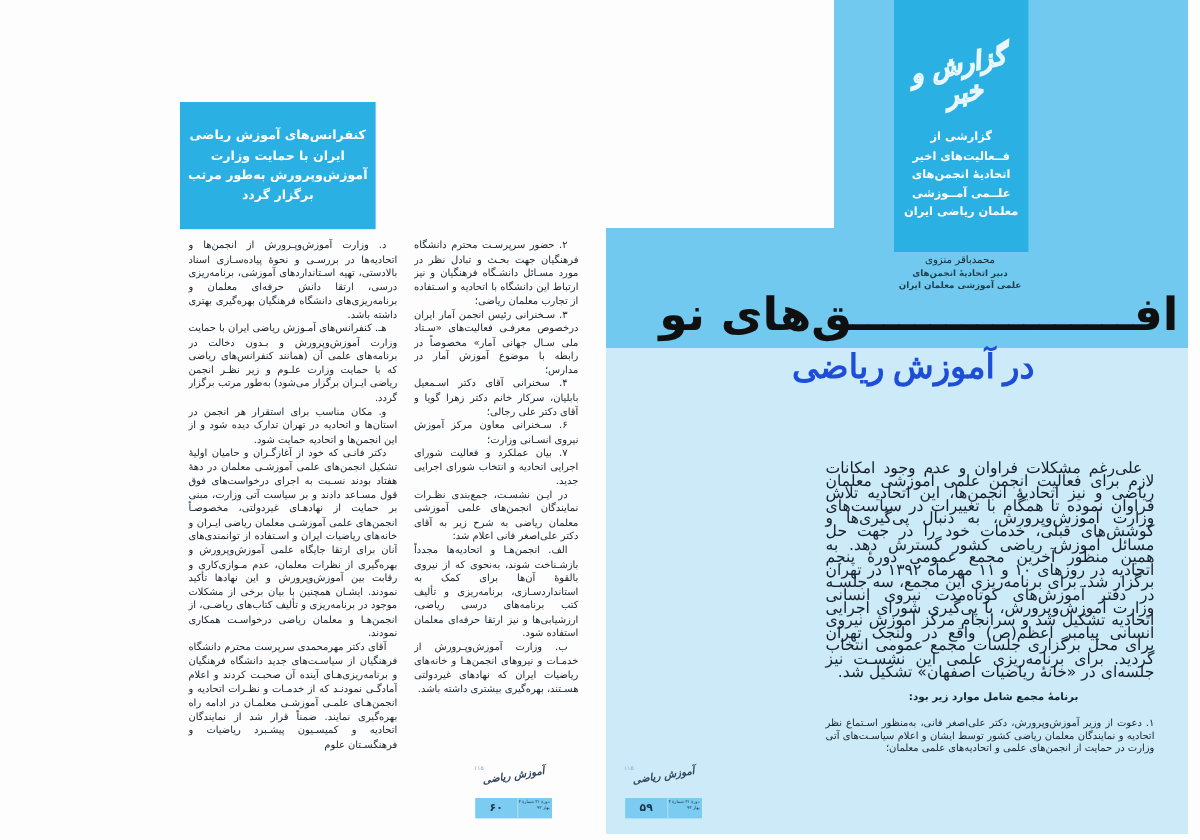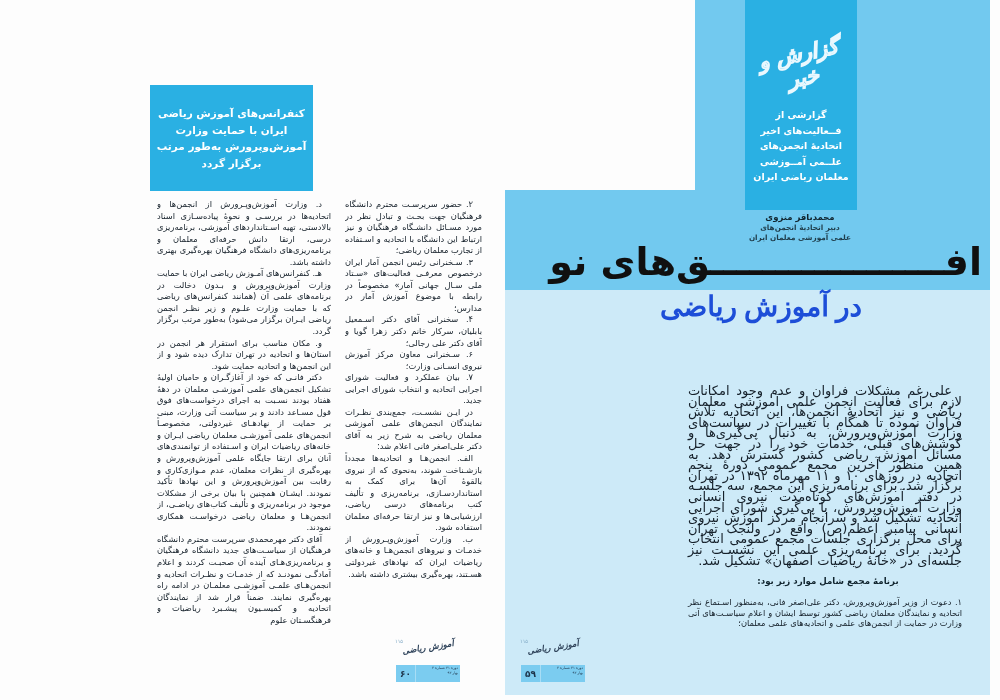--- a/index.html
+++ b/index.html
@@ -12,21 +12,21 @@
   .medium-mid{position:absolute;left:505px;top:190px;width:485px;height:100px;background:#72c9ef;}
   .bright-band{position:absolute;left:745px;top:0;width:112px;height:210px;background:#2ab0e3;}
 
   .calligraphy{position:absolute;top:42px;left:0;width:100%;text-align:center;
     transform:rotate(-12deg);font-size:21px;font-weight:bold;font-style:italic;
     color:rgba(255,255,255,0.22);-webkit-text-stroke:1.1px #eaf8fe;letter-spacing:1px;}
   .kicker{position:absolute;top:107px;left:0;width:100%;color:#fff;font-weight:bold;
     font-size:9.5px;line-height:15.5px;text-align:center;direction:rtl;}
 
   .author-block{position:absolute;left:740px;top:212px;width:120px;text-align:center;direction:rtl;color:#10242e;}
-  .author-name{font-size:8.5px;font-weight:bold;line-height:11px;}
+  .author-name{font-size:8.5px;font-weight:normal;line-height:11px;}
   .author-role{font-size:7.3px;line-height:9.5px;font-weight:bold;opacity:.85;}
 
   .title1{position:absolute;top:243px;right:18px;direction:rtl;white-space:nowrap;
     font-size:38px;font-weight:bold;color:#101010;line-height:1;}
   .title2{position:absolute;top:293px;right:138px;direction:rtl;white-space:nowrap;
     font-size:28px;font-weight:bold;color:#1d4ed8;line-height:1;font-family:Liberation Serif, serif;}
 
   .intro{position:absolute;left:688px;top:386px;width:274px;direction:rtl;
     font-size:13px;line-height:10.6px;text-align:justify;color:#15202a;}
   .intro p{margin:0;text-indent:10px;}
@@ -51,21 +51,21 @@
   .stamp{position:absolute;width:70px;height:46px;}
   .stamp-left{left:393px;top:640px;}
   .stamp-right{left:518px;top:640px;}
   .stamp-logo{position:absolute;top:2px;right:0;width:100%;text-align:center;transform:rotate(-9deg);
     font-size:8.5px;font-weight:bold;font-style:italic;color:#31455c;white-space:nowrap;}
   .stamp-issue{position:absolute;top:-2px;left:2px;font-size:5px;color:#7fa8c4;}
   .stamp-box{position:absolute;bottom:4px;left:3px;width:64px;height:17px;background:#7bccf0;
     display:flex;direction:rtl;}
   .stamp-info{flex:1;padding:1px 2px 0 0;font-size:3.6px;line-height:4.6px;color:#233b52;
     text-align:right;direction:rtl;}
-  .stamp-num{width:20px;display:flex;align-items:center;justify-content:center;
+  .stamp-num{width:36px;display:flex;align-items:center;justify-content:center;
     font-size:9px;font-weight:bold;color:#1d3349;border-right:1px solid #a8ddf5;}
 </style>
 </head>
 <body>
 
 <div id="canvas">
 
   <div class="light-panel"></div>
   <div class="medium-top"></div>
   <div class="medium-mid"></div>

